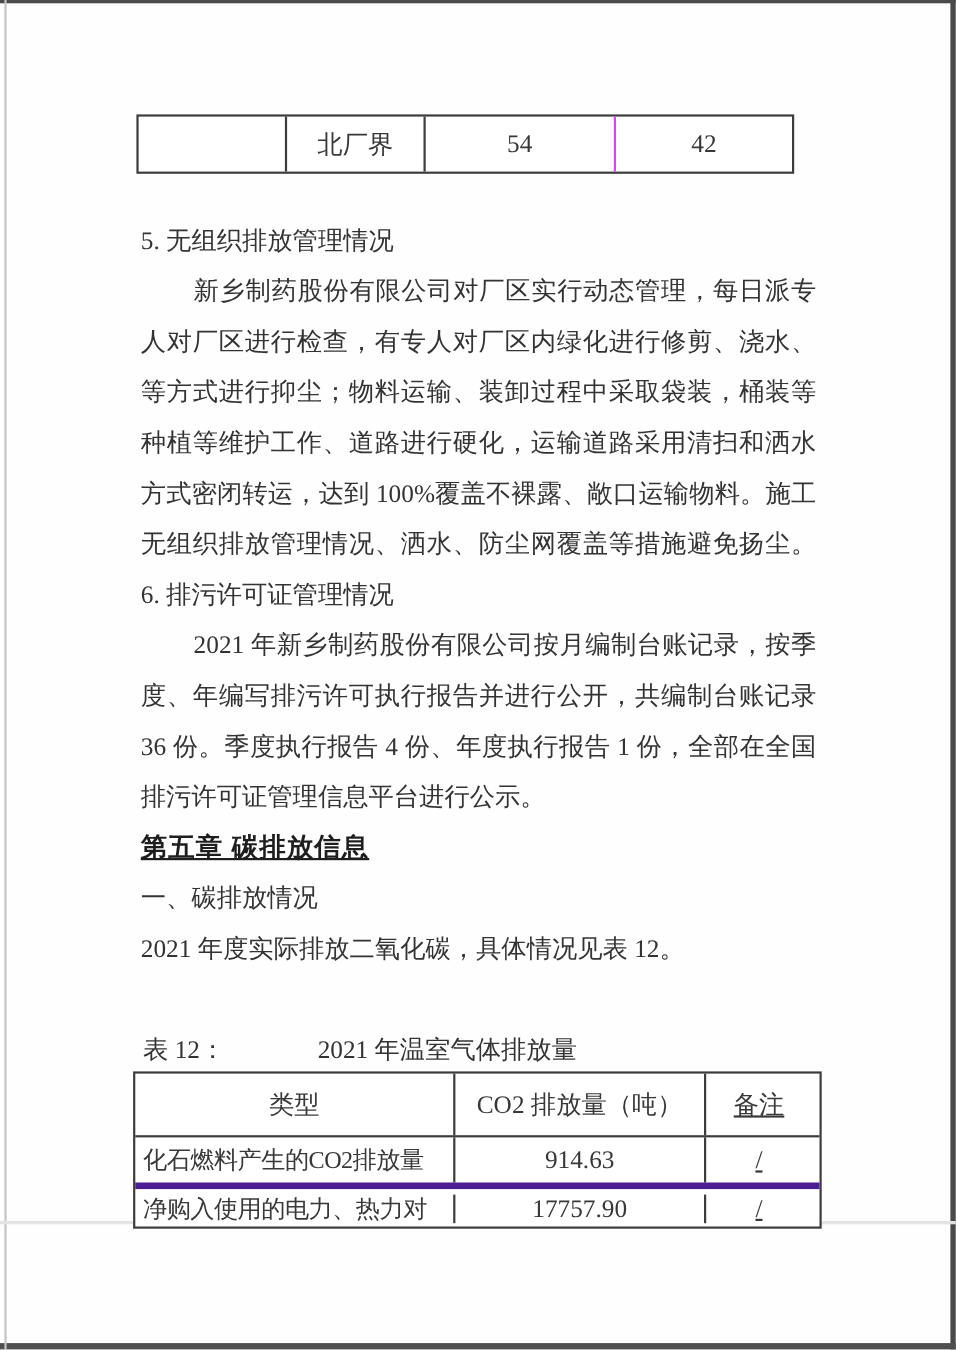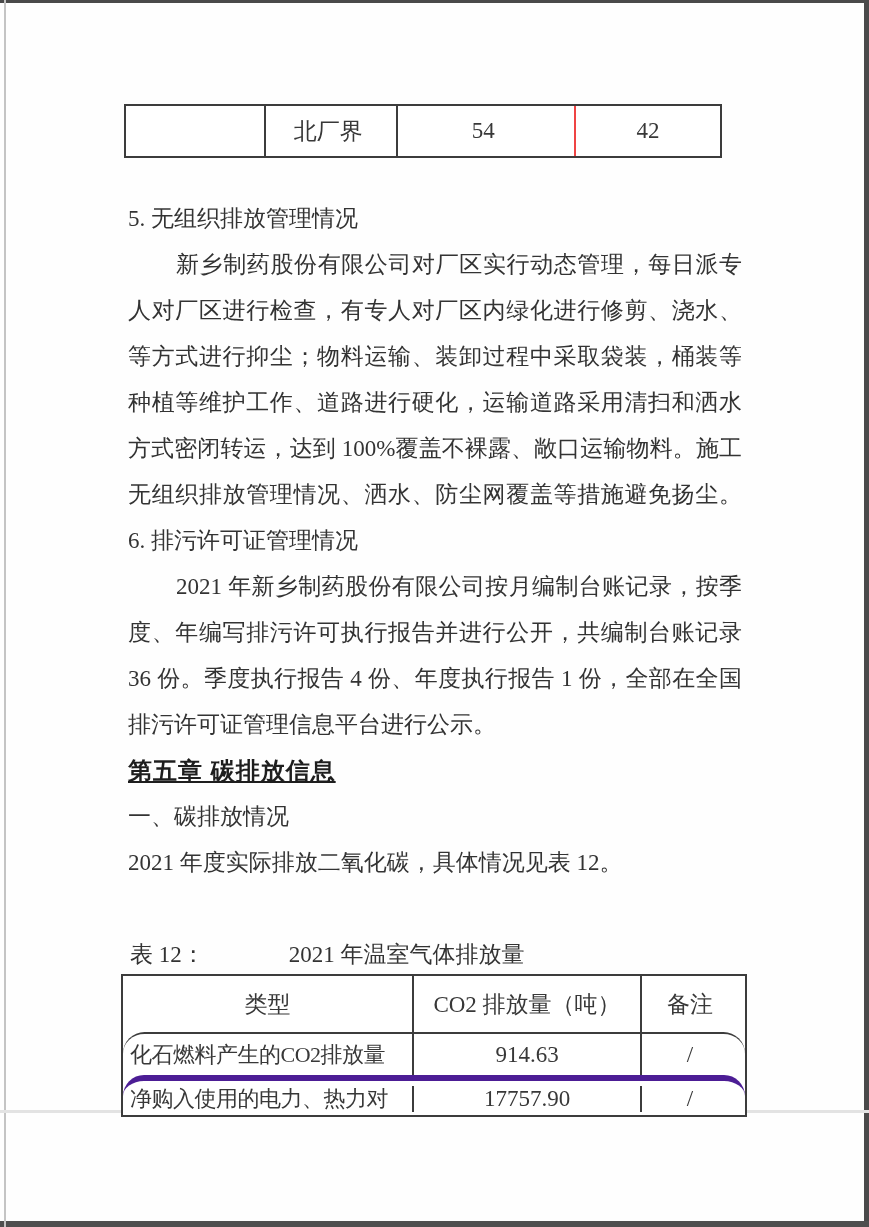--- a/index.html
+++ b/index.html
@@ -21,21 +21,21 @@
     position:absolute; left:124px; top:104px; width:598px; height:54px;
     display:flex; border:2px solid #3c3c3c; box-sizing:border-box; background:#fff;justify-content:space-between;
   }
   .ttable .tcell {
     display:flex; align-items:center; justify-content:center;
     font-size:23px; box-sizing:border-box; color:#383838;
   }
   .ttable .c1 { width:133px; }
   .ttable .c2 { width:126px; border-left:2px solid #3c3c3c; }
   .ttable .c3 { width:173px; border-left:2px solid #3c3c3c; }
-  .ttable .c4 { width:146px; border-left:2px solid #ef4444; }
+  .ttable .c4 { width:162px; border-left:2px solid #d946ef; }
 
   
   .body-text { position:absolute; left:128px; top:196px; width:614px; }
   .line {
     height:46px; line-height:46px; font-size:23px; white-space:nowrap; color:#333;
   }
   .line.fill {
     white-space:normal; text-align:justify; text-align-last:justify;
   }
   .line.indent { padding-left:48px; box-sizing:border-box; }
@@ -46,31 +46,31 @@
 
   
   .caption { position:absolute; left:130px; top:932px; width:620px; height:46px; line-height:46px; font-size:23px; white-space:nowrap; }
   .caption .cap-title { margin-left:84px; }
 
   
   .t12 {
     position:absolute; left:121px; top:974px; width:626px; height:143px;
     border:2px solid #3c3c3c; box-sizing:border-box; background:#fff;
   }
-  .t12-row { display:flex; box-sizing:border-box;border-radius:25px; }
+  .t12-row { display:flex; box-sizing:border-box; }
   .t12-row.r0 { height:56px; }
   .t12-row.r1 { height:43px; border-top:2px solid #3c3c3c; }
   .t12-row.r2 { height:42px; border-top:6px solid #4c1d95;align-items:center; }
   .t12-cell {
     display:flex; align-items:center; box-sizing:border-box;
     font-size:23px; color:#383838; overflow:hidden;
   }
   .t12-cell.cc1 { width:289px; }
   .t12-cell.cc2 { width:228px; border-left:2px solid #3c3c3c; }
-  .t12-cell.cc3 { width:98px; border-left:2px solid #3c3c3c; }
+  .t12-cell.cc3 { width:98px; border-left:2px solid #3c3c3c;text-decoration:underline; }
   .t12-cell.center { justify-content:center; }
   .t12-cell.lbl { justify-content:flex-start; padding-left:7px; font-size:22px; letter-spacing:-0.5px; white-space:nowrap; }
   .t12-cell.slash { font-style:normal; }
 </style>
 </head>
 <body>
 
 <div class="page">
 
   <div class="edge-top"></div>

